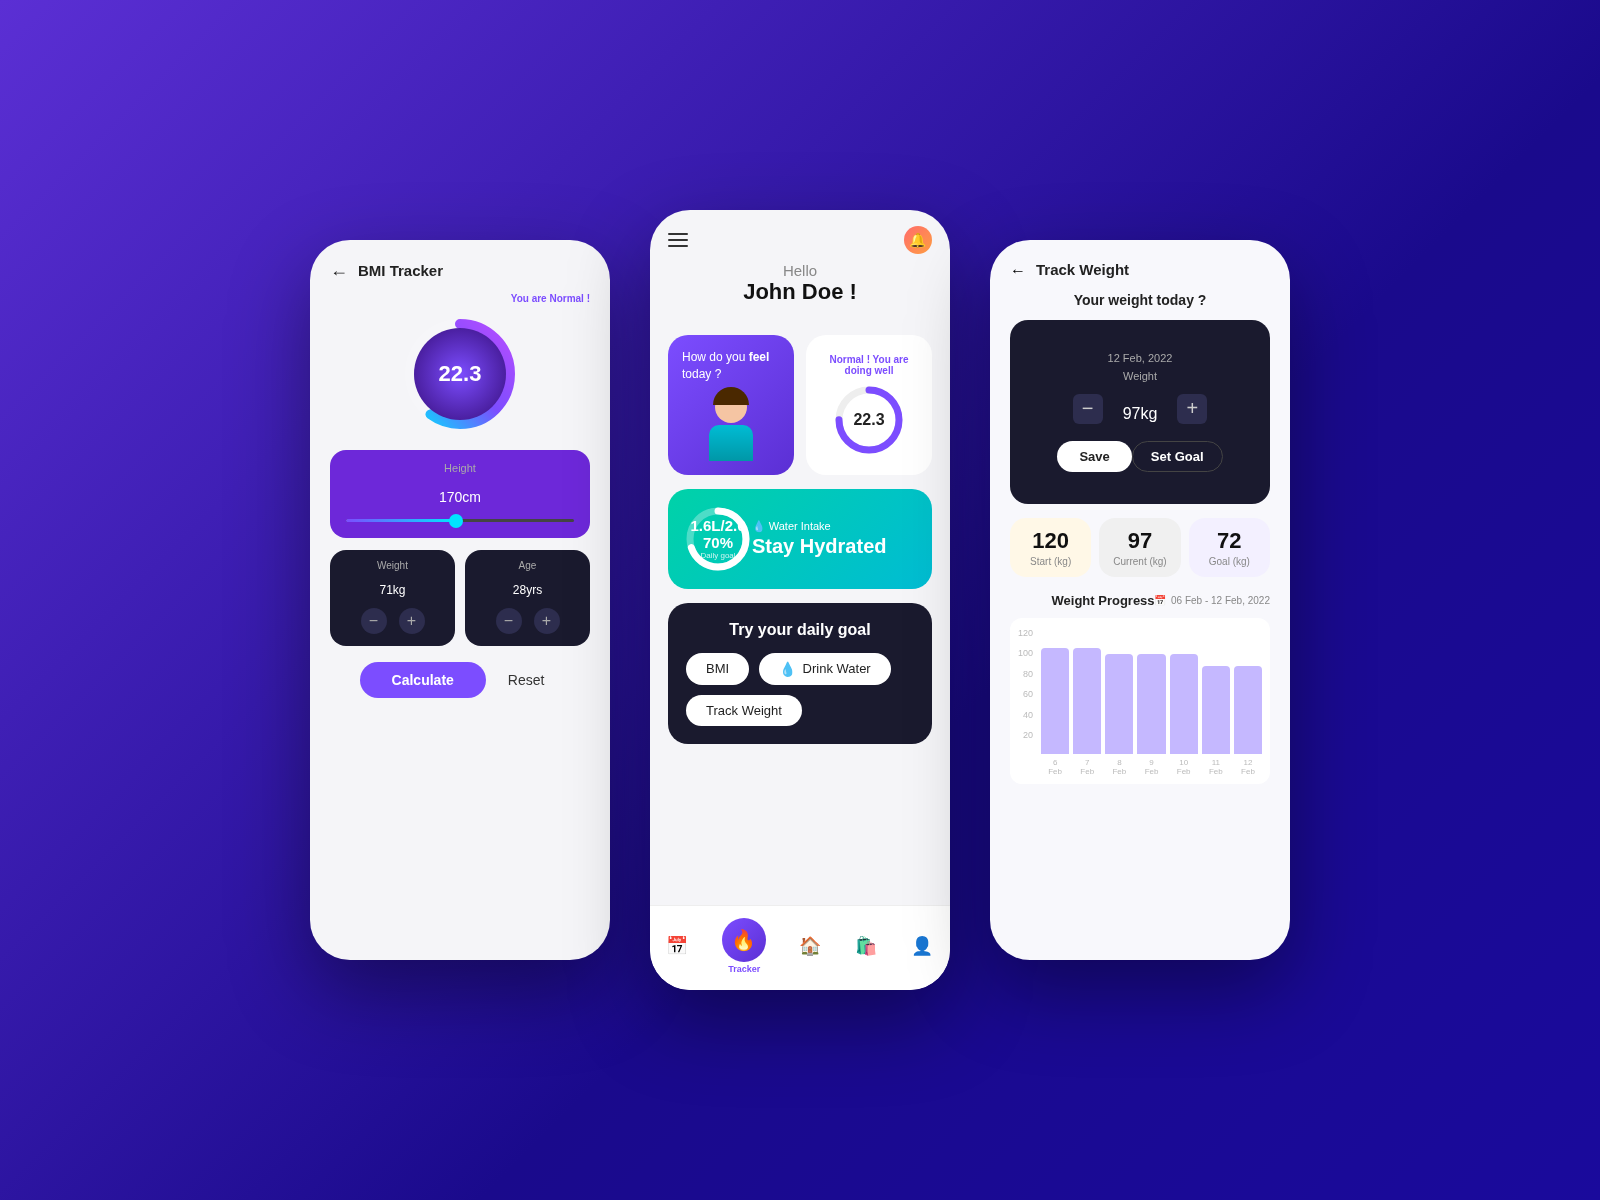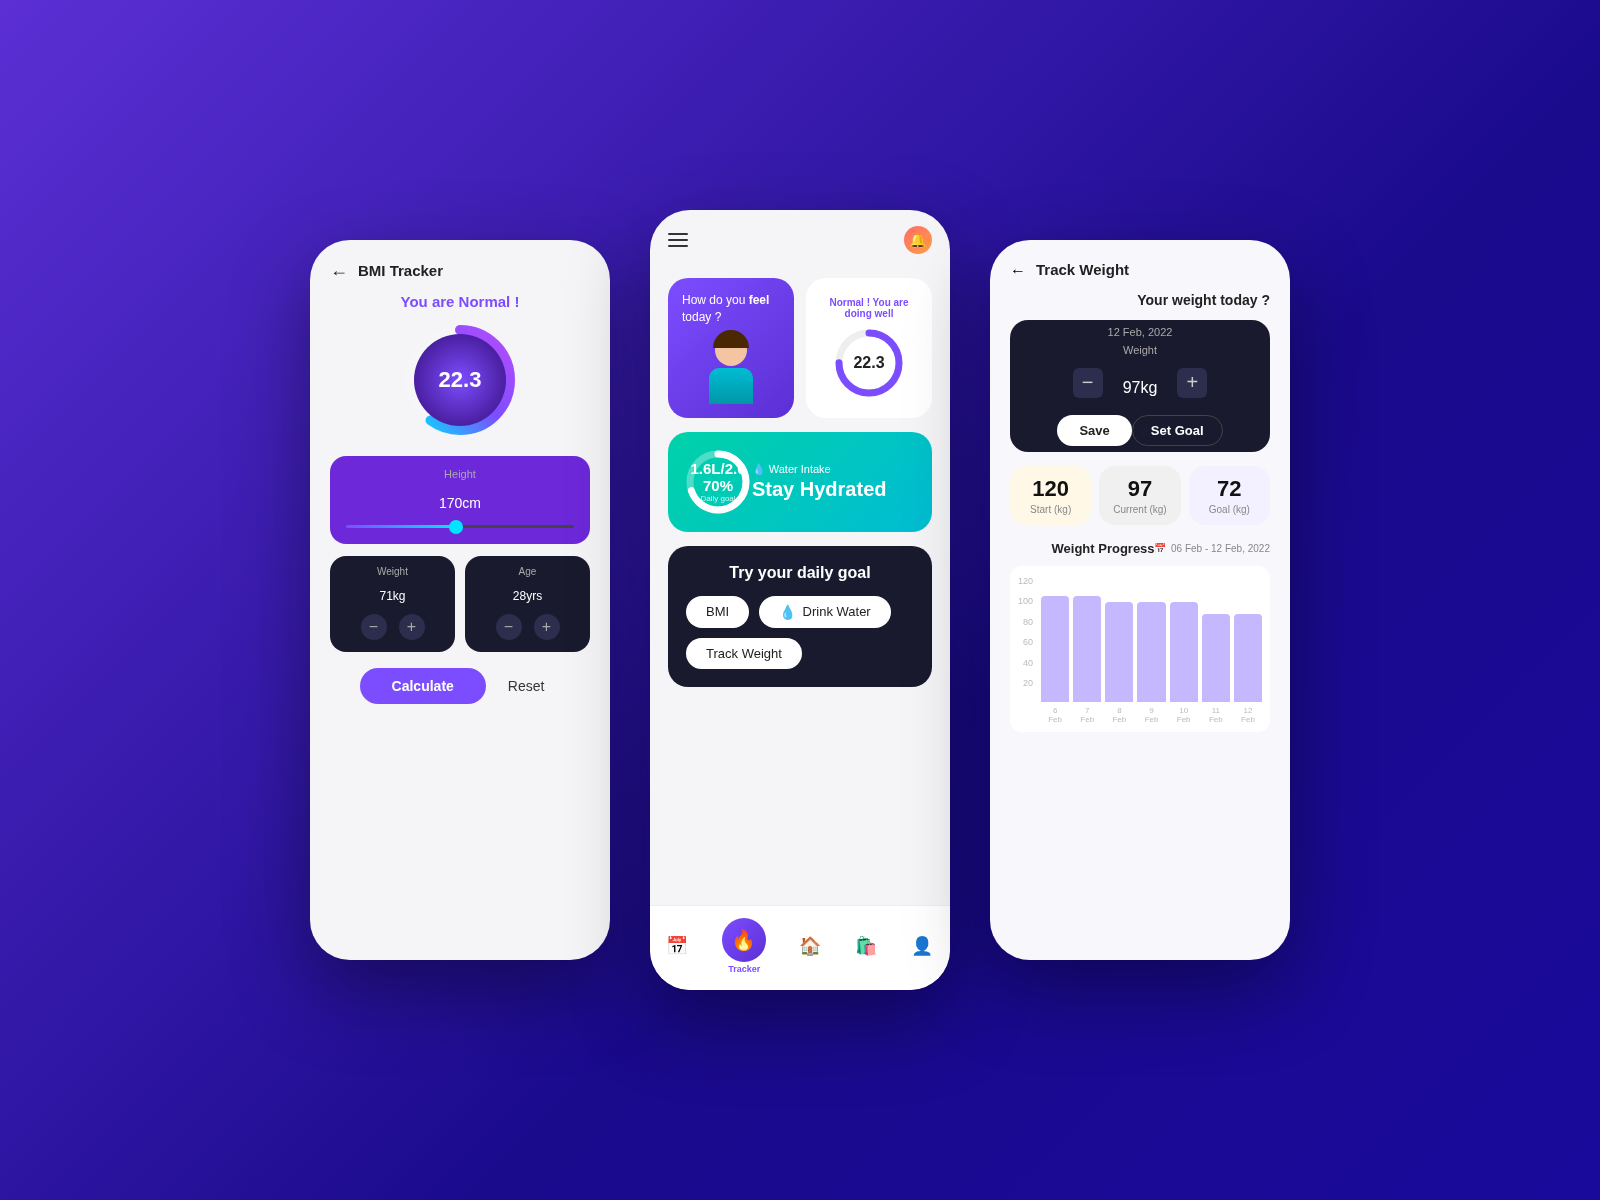--- a/index.html
+++ b/index.html
@@ -40,22 +40,22 @@
     .phone-bmi .header .back-arrow {
       font-size: 18px;
       color: #222;
     }
     .phone-bmi .header .title {
       font-size: 15px;
       font-weight: 600;
       color: #222;
     }
     .phone-bmi .subtitle {
-      text-align: center;
-      font-size: 15px;
+      text-align: right;
+      font-size: 10px;
       color: #222;
       margin-bottom: 10px;
     }
     .phone-bmi .subtitle span {
       color: #7c4dff;
       font-weight: 700;
     }
 
     
     .bmi-circle-container {
@@ -492,32 +492,32 @@
       align-items: center;
       gap: 10px;
       margin-bottom: 14px;
     }
     .phone-weight .header .title {
       font-size: 15px;
       font-weight: 600;
       color: #222;
     }
     .section-title {
-      text-align: right;
+      text-align: center;
       font-size: 14px;
       font-weight: 600;
       color: #222;
       margin-bottom: 12px;
     }
 
     
     .weight-input-card {
       background: #1a1a2e;
       border-radius: 18px;
-      padding: 6px;
+      padding: 32px;
       margin-bottom: 14px;
       color: white;
     }
     .weight-input-card .date {
       text-align: center;
       font-size: 11px;
       color: #aaa;
       margin-bottom: 6px;
     }
     .weight-input-card .wlabel {
@@ -747,20 +747,24 @@
 
   <div class="dash-topbar">
     <div class="hamburger">
       <span></span>
       <span></span>
       <span></span>
     </div>
     <div class="bell-icon">🔔</div>
   </div>
 
+  <div class="greeting">
+    <div class="hello">Hello</div>
+    <div class="name">John Doe !</div>
+  </div>
 
   <div class="dash-content">
 
     <div class="cards-row">
 
       <div class="feel-card">
         <div class="feel-text">
           How do you <em>feel</em> today ?
         </div>
 

